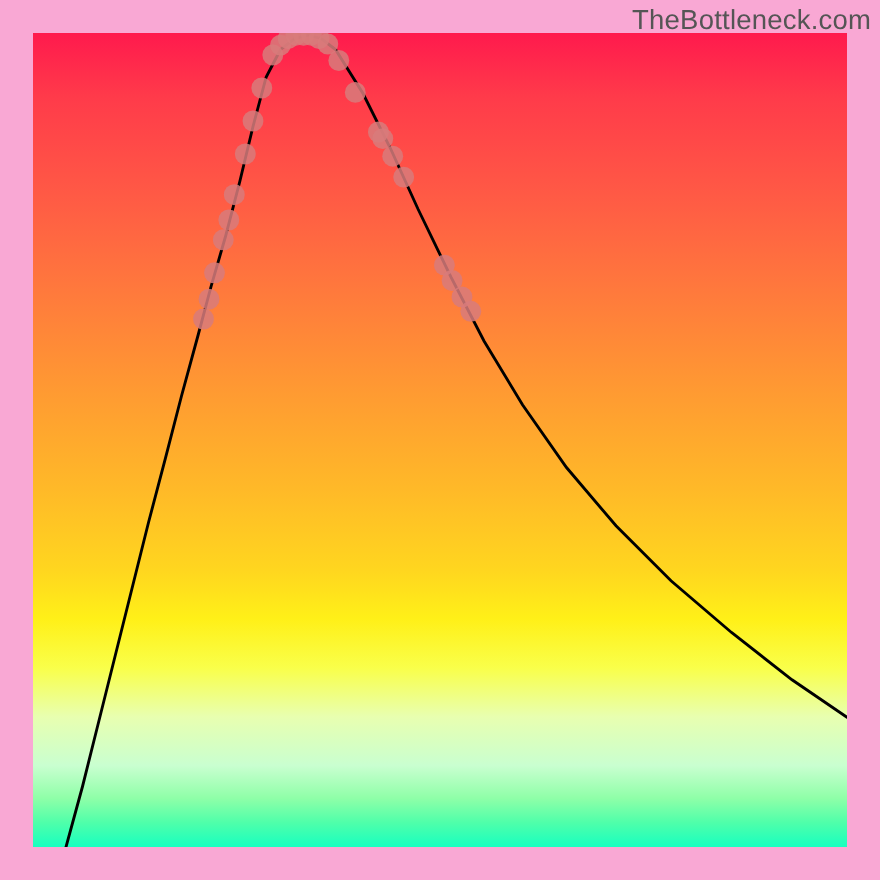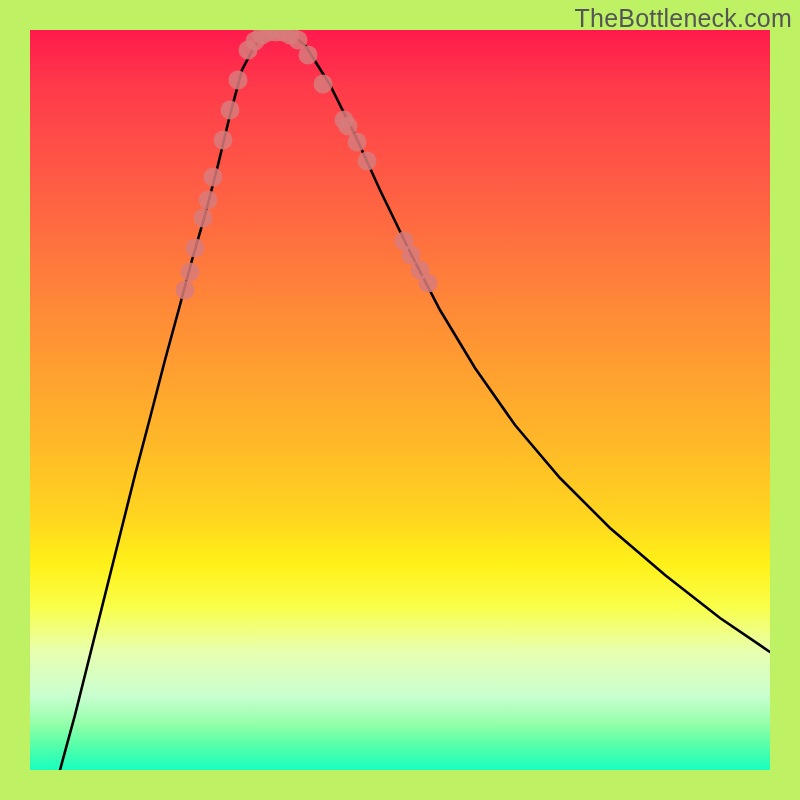--- a/index.html
+++ b/index.html
@@ -10,21 +10,21 @@
     overflow: hidden;
     background: #000;
     font-family: Arial, Helvetica, sans-serif;
   }
   .frame {
     position: absolute;
     left: 0;
     top: 0;
     width: 800px;
     height: 800px;
-    background: #bef264;
+    background: #f9a8d4;
   }
   .plot {
     position: absolute;
     left: 30px;
     top: 30px;
     width: 740px;
     height: 740px;
     
     background: linear-gradient(to bottom,
       #ff1a4d 0%,

